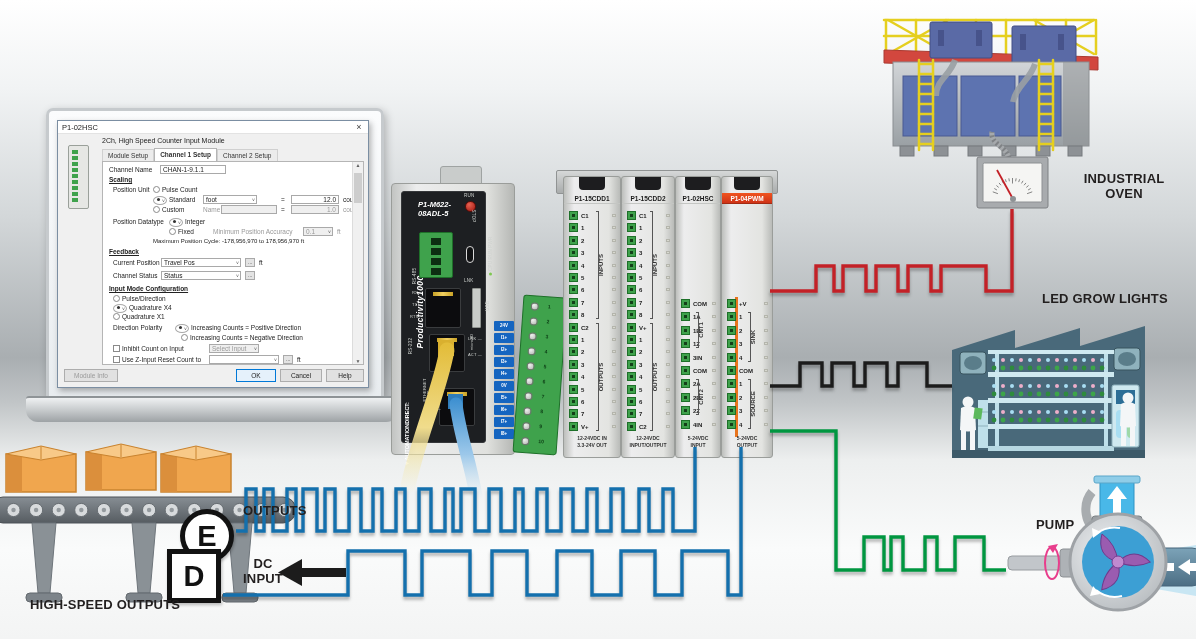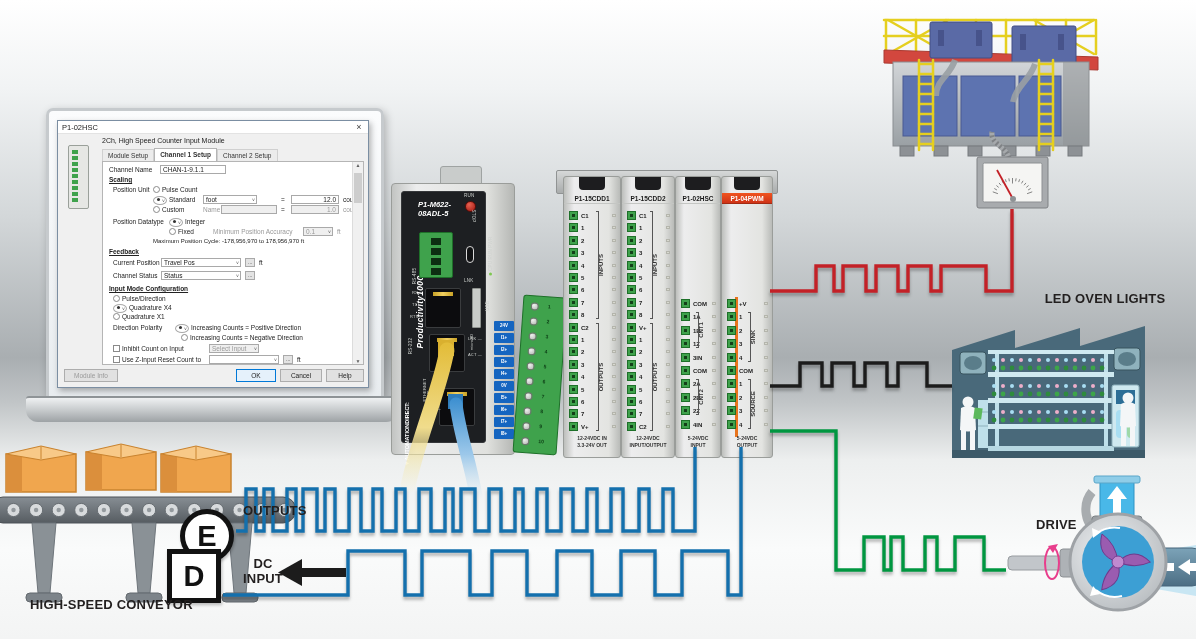--- a/index.html
+++ b/index.html
@@ -942,17 +942,19 @@
       <rect x="302" y="568" width="44" height="9"></rect>
       <polygon points="278,572.5 302,559 302,586"></polygon>
     </g>
   </svg>
 
   <div class="badge cir" style="left:180px;top:509px;width:54px;height:54px;line-height:44px">E</div>
   <div class="badge" style="left:167px;top:549px;width:54px;height:54px;line-height:44px">D</div>
   <div class="slab" style="left:243px;top:504px">OUTPUTS</div>
   <div class="slab" style="left:228px;top:557px;width:70px;text-align:center">DC
 INPUT</div>
-  <div class="slab" style="left:30px;top:598px">HIGH-SPEED CONVEYOR</div>
-  <div class="slab" style="left:1030px;top:292px;width:150px;text-align:center">LED OVEN LIGHTS</div>
-  <div class="slab" style="left:1036px;top:518px">DRIVE</div>
+  <div class="slab" style="left:30px;top:598px">HIGH-SPEED OUTPUTS</div>
+  <div class="slab" style="left:1066px;top:172px;width:116px;text-align:center">INDUSTRIAL
+OVEN</div>
+  <div class="slab" style="left:1030px;top:292px;width:150px;text-align:center">LED GROW LIGHTS</div>
+  <div class="slab" style="left:1036px;top:518px">PUMP</div>
 
 </div>
 
 </body></html>

